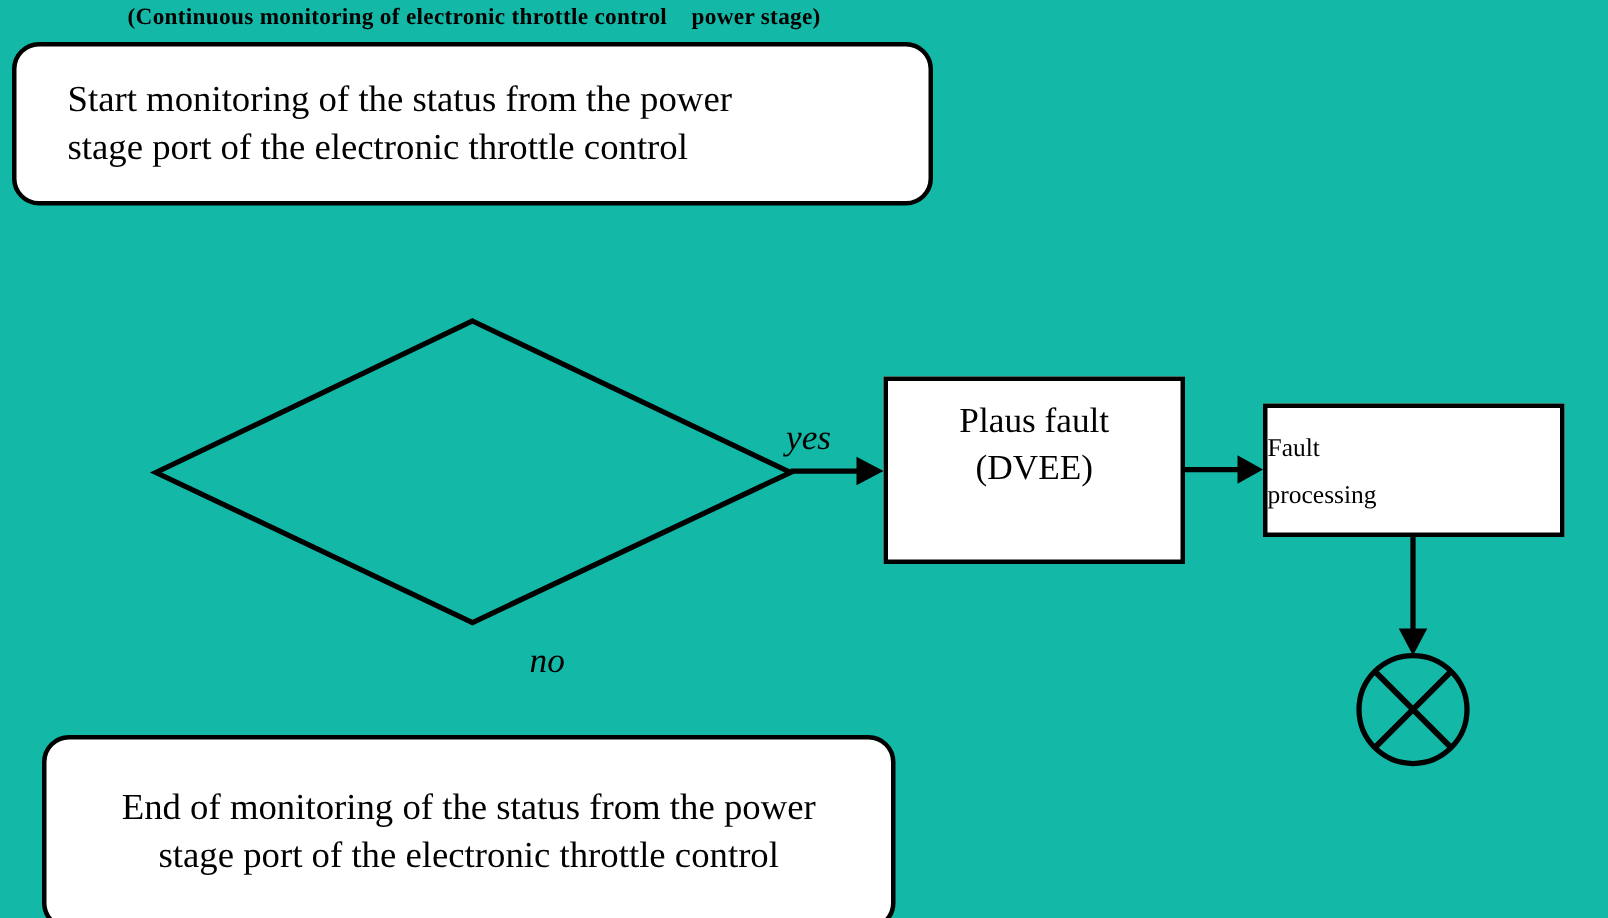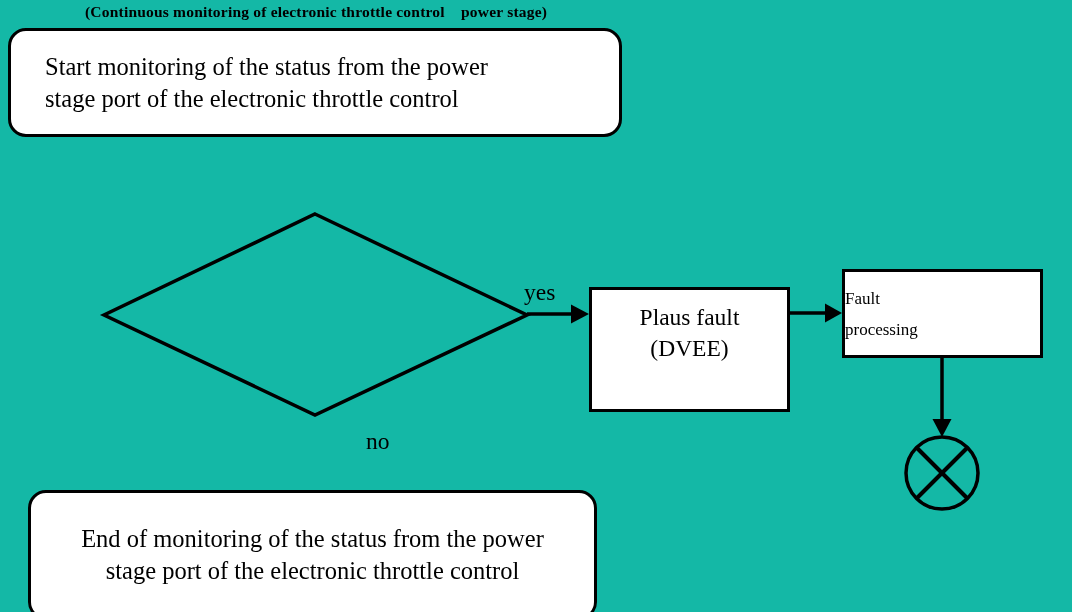--- a/index.html
+++ b/index.html
@@ -25,33 +25,33 @@
     text-align:left;
     justify-content:center;
   }
   .end{
     left:28px;top:490px;width:569px;height:130px;
     font-size:24.5px;line-height:32px;justify-content:center;text-align:center;
   }
   .plaus{
     left:589px;top:251px;width:201px;height:125px;
     font-size:23.5px;line-height:31px;text-align:center;
-    align-items:flex-start;padding-top:12px;margin-top:36px;
+    align-items:flex-start;padding-top:12px;
   }
   .fp{
     left:842px;top:269px;width:201px;height:89px;
     font-size:17px;line-height:31px;text-align:left;justify-content:center;
   }
   .diamond-label{
     position:absolute;left:165px;top:284px;width:300px;
     text-align:center;font-size:23.5px;line-height:31px;white-space:pre-line;
   }
-  .edge-label{position:absolute;font-size:23.5px;line-height:24px;}
+  .edge-label{position:absolute;font-size:23.5px;line-height:24px;font-style:italic;}
   .yes-label{left:524px;top:280px;}
-  .no-label{left:366px;top:429px;}
+  .no-label{left:353px;top:429px;}
   svg.layer{position:absolute;left:0;top:0;width:1072px;height:612px;}
   .stroke{stroke:var(--line,#000);fill:none;}
   .fillshape{fill:var(--line,#000);stroke:none;}
 </style>
 </head>
 <body>
 
 <div class="canvas">
 
   <svg class="layer" viewBox="0 0 1072 612" aria-hidden="true">

